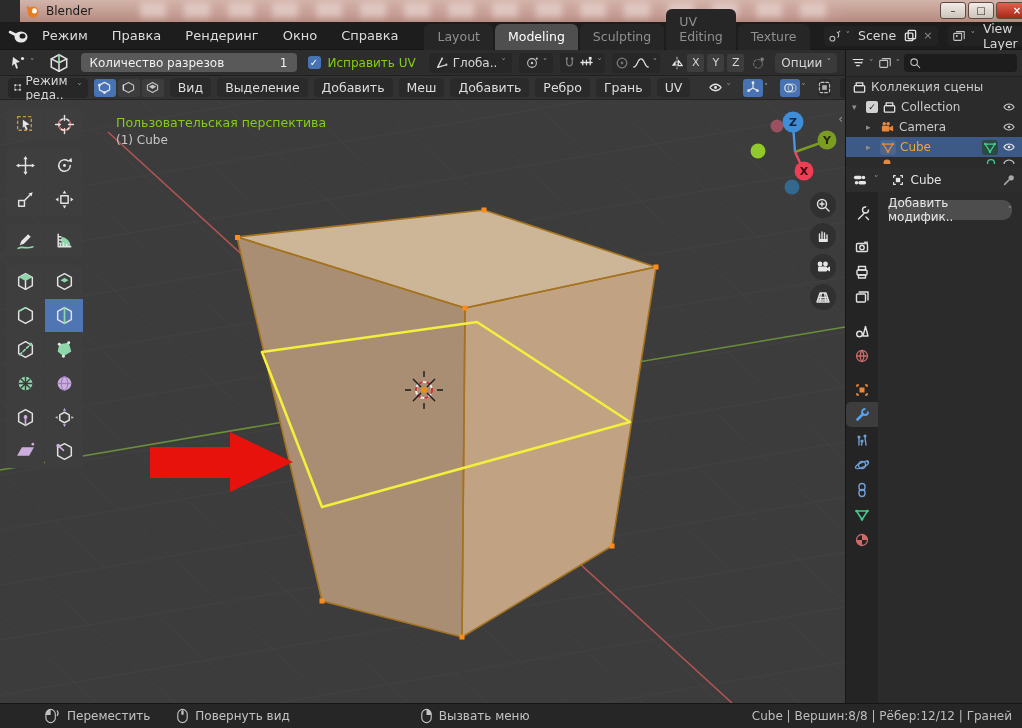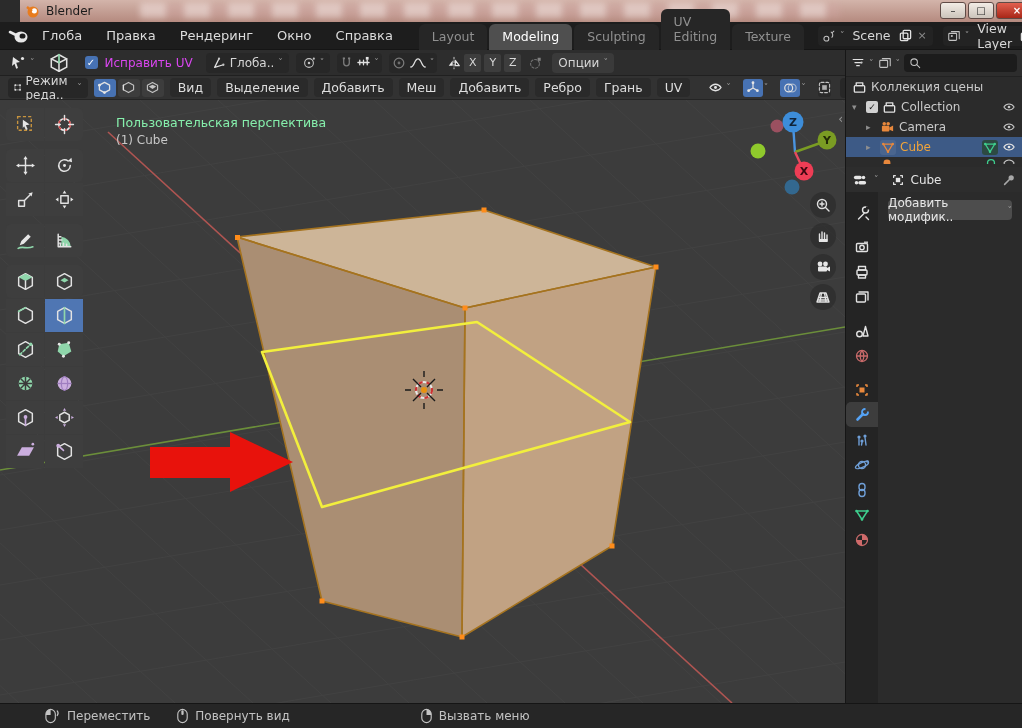--- a/index.html
+++ b/index.html
@@ -71,21 +71,21 @@
   .mode-btn{width:22px;height:18px;border-radius:3px;background:#3d3d3d;display:flex;
     align-items:center;justify-content:center;}
   .mode-btn.active{background:#4772b3;}
   .icbtn{width:20px;height:18px;display:flex;align-items:center;justify-content:center;
     border-radius:3px;}
   .icbtn.blue{background:#4772b3;}
   .shade-btn{width:19px;height:18px;display:flex;align-items:center;justify-content:center;border-radius:3px;}
   .shade-btn.active{background:#565656;}
   
   .viewport{position:absolute;left:0;top:100px;width:845px;height:603px;background:#3c3c3c;overflow:hidden;}
-  .vp-label{position:absolute;left:116px;top:15px;color:#86efac;font-size:12.5px;text-align:center;}
+  .vp-label{position:absolute;left:116px;top:15px;color:#84cc16;font-size:12.5px;text-align:center;}
   .vp-sublabel{position:absolute;left:116px;top:33px;color:#c8c8c8;font-size:12px;}
   .collapse-tab{position:absolute;right:2px;top:12px;color:#9a9a9a;font-size:12px;}
   .navball{position:absolute;left:750px;top:3px;}
   .navbtn{position:absolute;left:810px;width:26px;height:26px;border-radius:50%;
     background:rgba(38,38,38,.55);display:flex;align-items:center;justify-content:center;}
   
   .toolbar{position:absolute;left:6px;top:8px;width:78px;display:flex;flex-direction:column;gap:8px;}
   .tgroup{display:grid;grid-template-columns:38px 38px;gap:1px;}
   .tbtn{width:38px;height:33px;background:#3e3e3e;display:flex;align-items:center;justify-content:center;}
   .tbtn.sel{background:#4f76b3;}
@@ -111,21 +111,21 @@
   .properties{position:absolute;left:845px;top:167px;width:177px;height:536px;background:#2e2e2e;
     border-left:1px solid #161616;box-sizing:border-box;}
   .prop-head{height:25px;background:#2d2d2d;border-bottom:1px solid #222;display:flex;
     align-items:center;gap:6px;padding:0 6px;}
   .prop-tabs{position:absolute;left:0;top:25px;width:32px;bottom:0;background:#242424;
     display:flex;flex-direction:column;align-items:center;padding-top:8px;box-sizing:border-box;}
   .ptab{width:32px;height:25px;display:flex;align-items:center;justify-content:center;}
   .ptab.active{background:#3d3d3d;border-radius:5px 0 0 5px;}
   .pgap{height:9px}
   .prop-content{position:absolute;left:32px;top:25px;right:0;bottom:0;background:#2b2b2b;}
-  .addmod{margin:8px 10px;height:20px;background:#4d4d4d;border-radius:4px;display:flex;
+  .addmod{margin:8px 10px;height:20px;background:#4d4d4d;border-radius:9px;display:flex;
     align-items:center;justify-content:center;gap:6px;color:#e8e8e8;font-size:12px;}
   
   .statusbar{position:absolute;left:0;top:703px;width:1022px;height:25px;background:#262626;
     border-top:1px solid #151515;box-sizing:border-box;display:flex;align-items:center;
     color:#c2c2c2;font-size:12px;padding:0 10px;overflow:hidden;}
   .hint{display:flex;align-items:center;gap:6px;}
   .stats{margin-left:auto;white-space:nowrap;color:#bdbdbd;}
 </style>
 </head>
 <body>
@@ -150,21 +150,21 @@
   </div>
 
   <div class="topbar">
     <span style="margin-left:8px">
       <svg width="22" height="16" viewBox="0 0 22 16">
           <ellipse cx="13" cy="9" rx="6.5" ry="5.5" fill="#e8e8e8"></ellipse>
           <ellipse cx="14.5" cy="8" rx="3" ry="2.6" fill="#1d1d1d"></ellipse>
           <path d="M2 4l8 4" stroke="#e8e8e8" stroke-width="2.6" stroke-linecap="round"></path>
         </svg>
     </span>
-    <span class="menu-item">Глоба</span>
+    <span class="menu-item">Режим</span>
     <span class="menu-item">Правка</span>
     <span class="menu-item">Рендеринг</span>
     <span class="menu-item">Окно</span>
     <span class="menu-item">Справка</span>
     <div class="ws-tabs">
       <span class="ws-tab">Layout</span>
       <span class="ws-tab active">Modeling</span>
       <span class="ws-tab">Sculpting</span>
       <span class="ws-tab">UV Editing</span>
       <span class="ws-tab">Texture</span>
@@ -214,22 +214,26 @@
         </svg>
       <span class="chev">˅</span>
     </span>
     <span style="margin:0 4px">
       <svg width="22" height="22" viewBox="0 0 20 20">
           <polygon class="s2" points="10,2.5 17,6.2 17,13.8 10,17.5 3,13.8 3,6.2"></polygon>
           <path class="s2" d="M3 6.2l7 3.6 7-3.6M10 9.8v7.7"></path>
           <path class="sg" d="M10 2.5v7.3" stroke-width="2"></path>
         </svg>
     </span>
+    <div class="slider">
+      <span>Количество разрезов</span>
+      <span>1</span>
+    </div>
     <span class="cbx" style="margin-left:4px">✓</span>
-    <span style="color:#d946ef">Исправить UV</span>
+    <span style="color:#84cc16">Исправить UV</span>
     <div class="chip" style="margin-left:6px">
       <svg width="14" height="14" viewBox="0 0 16 16">
           <path class="s2" d="M3 13L8 3M3 13l10-3"></path>
           <circle class="f" cx="8" cy="3" r="1.3"></circle>
           <circle class="f" cx="13" cy="10" r="1.3"></circle>
         </svg>
       <span>Глоба..</span>
       <span class="chev">˅</span>
     </div>
     <div class="chip">
@@ -928,15 +932,16 @@
         </svg>
       <span>Повернуть вид</span>
     </span>
     <span class="hint" style="margin-left:130px">
       <svg width="13" height="16" viewBox="0 0 13 17">
           <rect class="s" x="1.5" y="1.5" width="10" height="14" rx="5"></rect>
           <path class="f" d="M6.5 1.5A5 5 0 0 1 11.5 6.5V7.5h-5z"></path>
         </svg>
       <span>Вызвать меню</span>
     </span>
+    <span class="stats">Cube | Вершин:8/8 | Рёбер:12/12 | Граней</span>
   </div>
 
 </div>
 
 </body></html>

